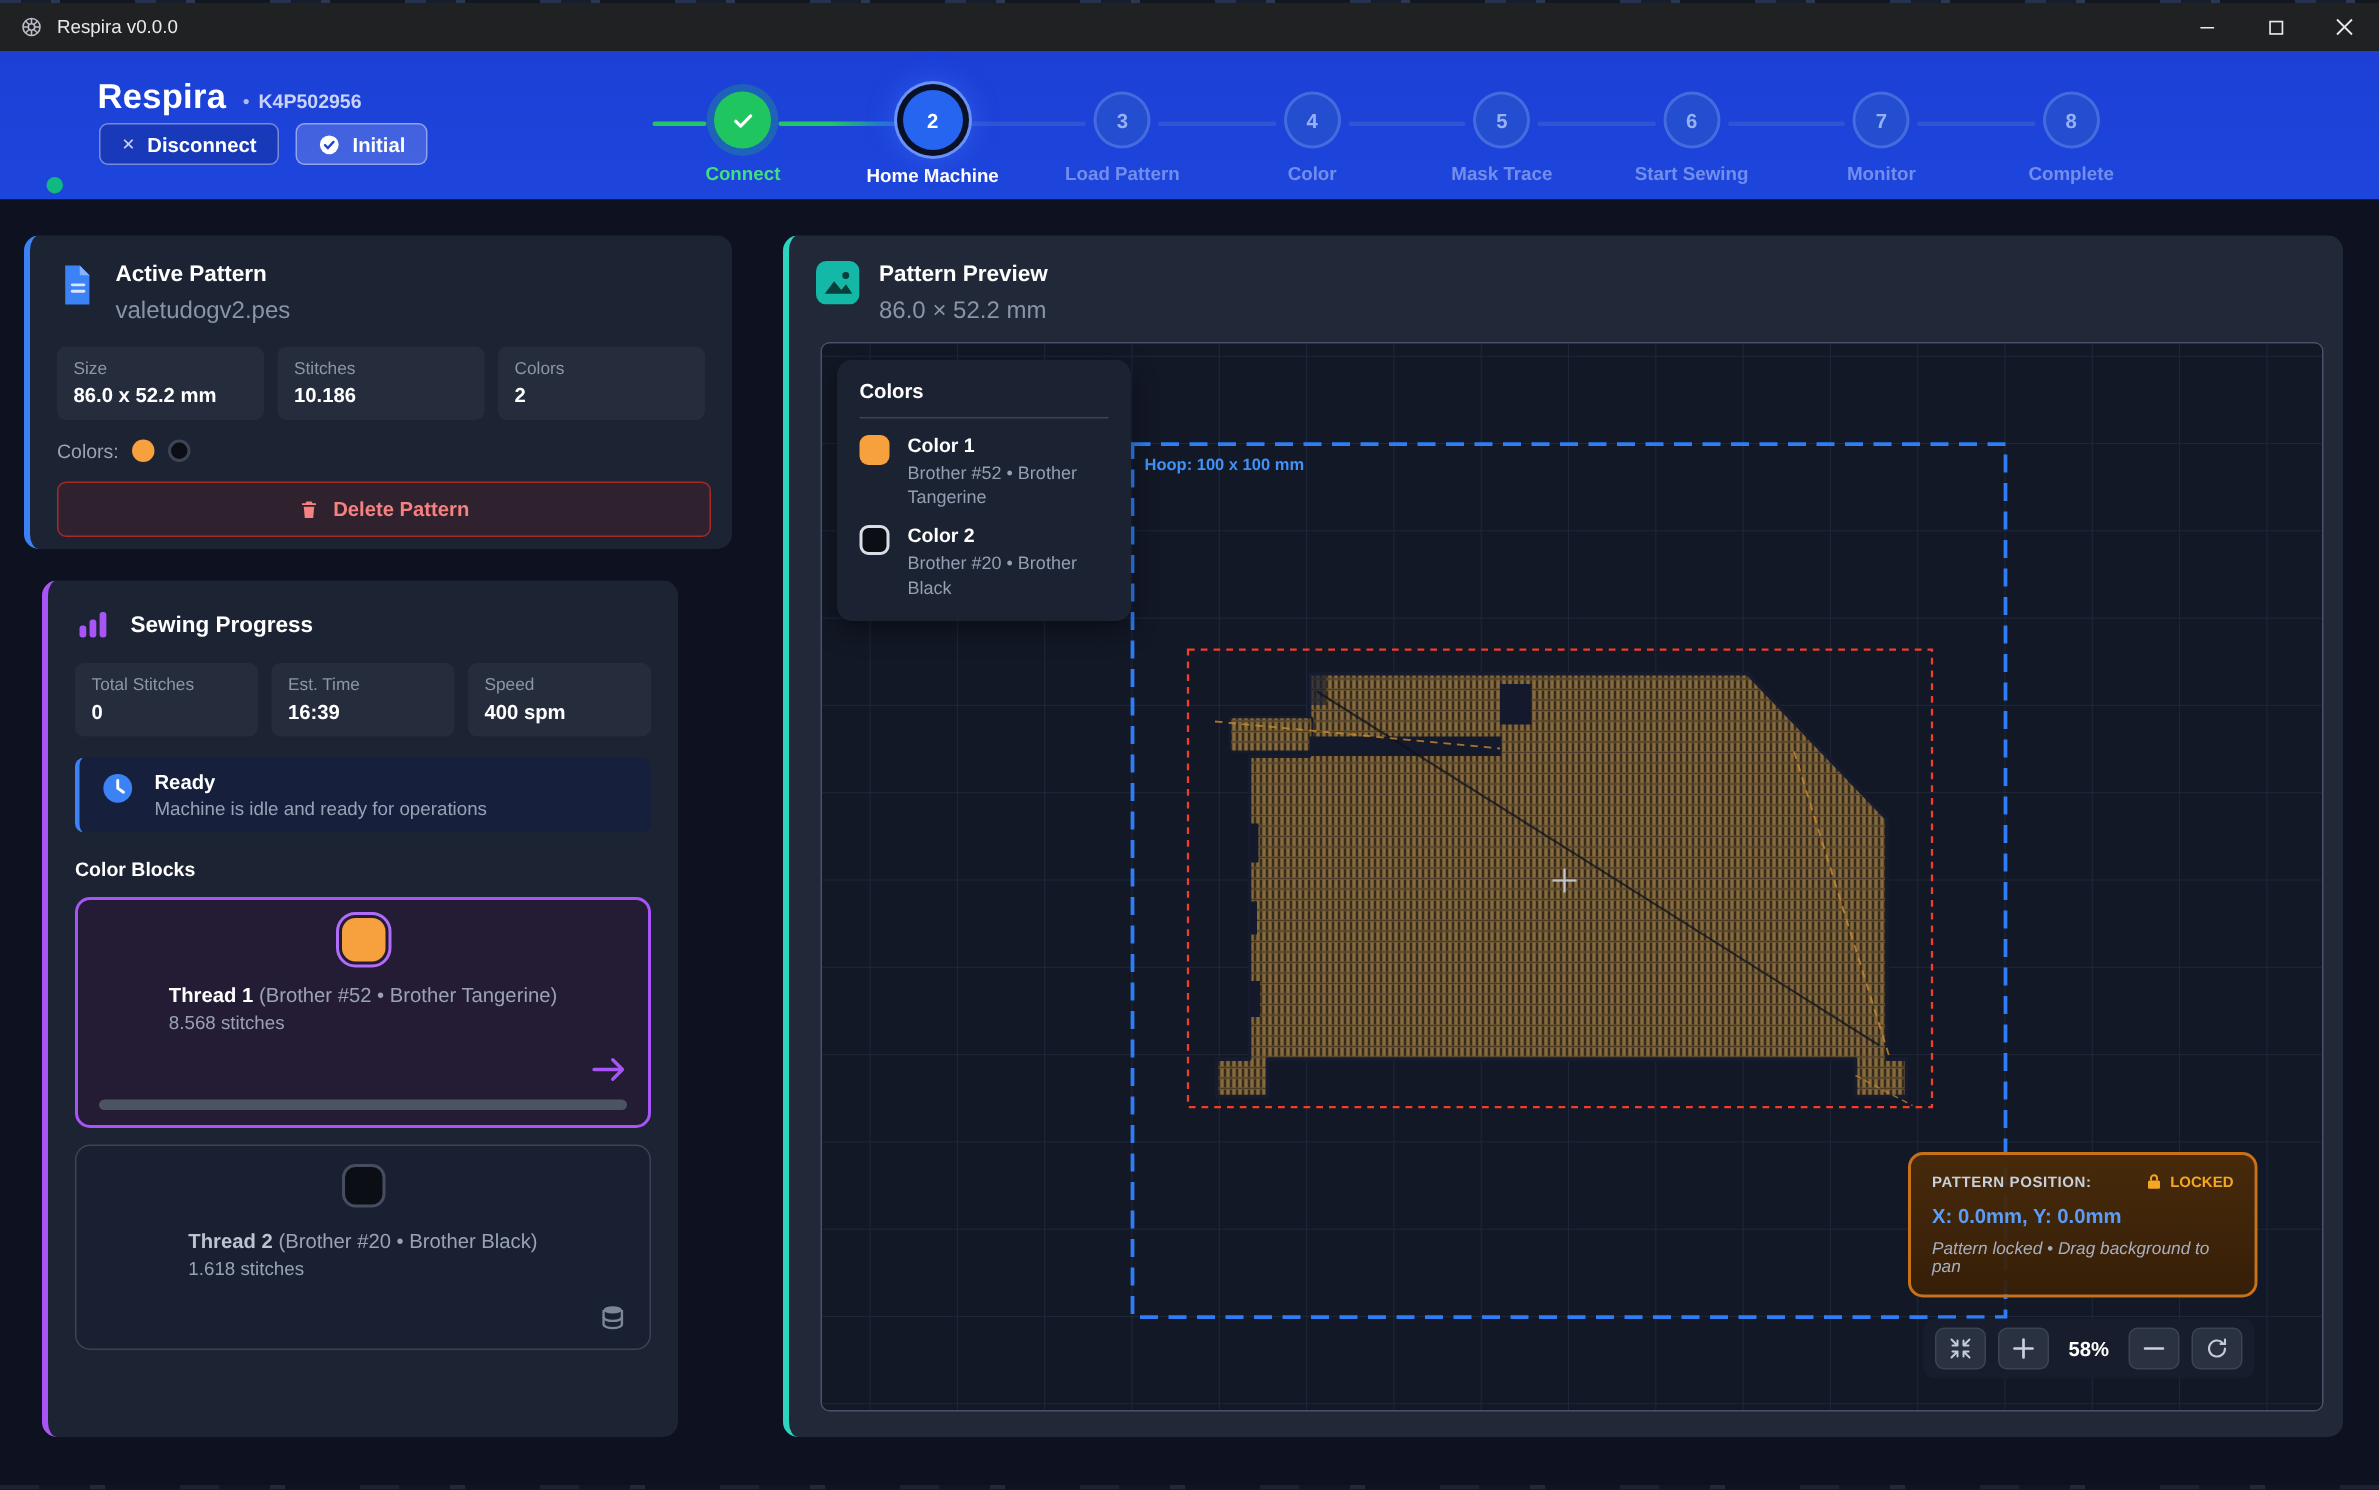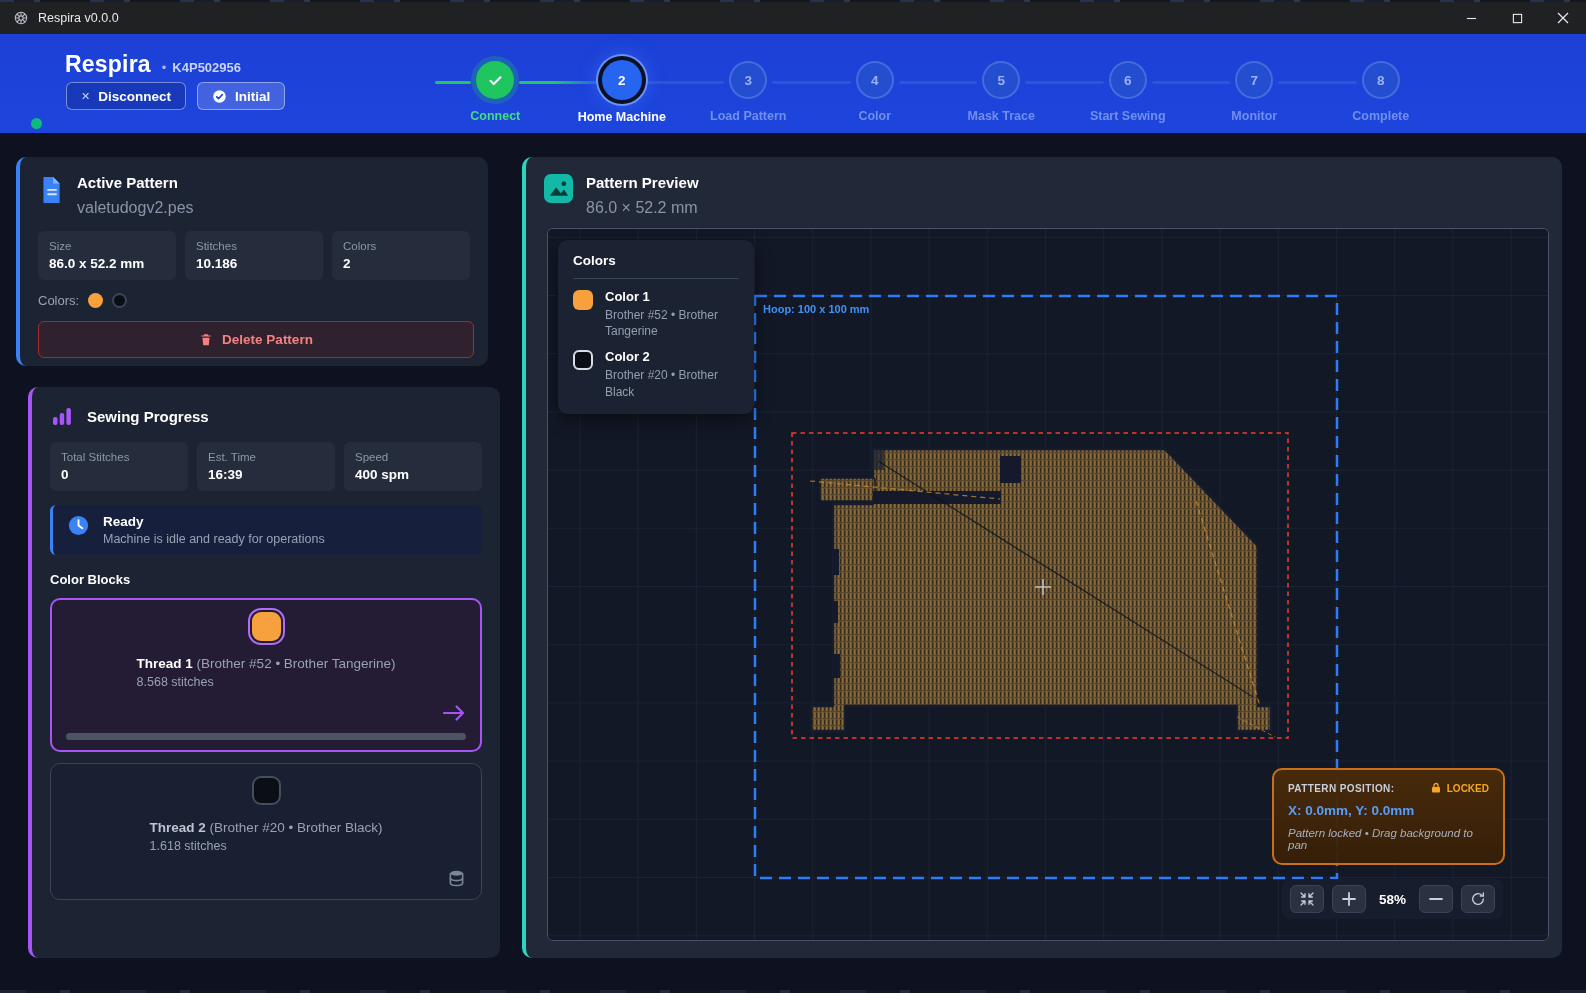--- a/index.html
+++ b/index.html
@@ -45,21 +45,21 @@
   .s-future .circle { background:#2551cd; border:2px solid rgba(150,180,255,.38); color:#b9ccf9; opacity:.8; }
   .step-label { margin-top:10px; font-size:12.5px; font-weight:bold; }
   .s-complete .step-label { color:#43de7d; }
   .s-active .step-label { color:#fff; }
   .s-future .step-label { color:rgba(198,215,255,.5); }
 
   
   .main { position:absolute; top:133px; left:0; right:0; bottom:0; background:#0e1220; }
   .card { position:absolute; background:#1c2332; border-radius:10px; }
   .card.ap { left:16px; top:24px; width:472px; height:209px; border-left:4px solid #3b82f6; }
-  .card.sp { left:28px; top:254px; width:472px; height:571px; border-left:4px solid #a855f7; }
+  .card.sp { left:28px; top:254px; width:424px; height:571px; border-left:4px solid #a855f7; }
   .card.pv { left:522px; top:24px; width:1040px; height:801px; border-left:4px solid #2dd4bf; background:#212938; }
 
   .card-head { display:flex; gap:13px; padding:17px 18px 0 18px; align-items:flex-start; }
   .card-title { color:#fff; font-size:15px; font-weight:bold; }
   .card-sub { color:#8b93a8; font-size:16px; margin-top:8px; }
 
   .stat-row { display:flex; gap:9px; margin:14px 18px 0; }
   .stat-box { flex:1; background:#252d3d; border-radius:6px; padding:9px 11px; }
   .stat-label { color:#8d95a9; font-size:11.5px; }
   .stat-value { color:#fff; font-size:13.5px; font-weight:bold; margin-top:4px; }

